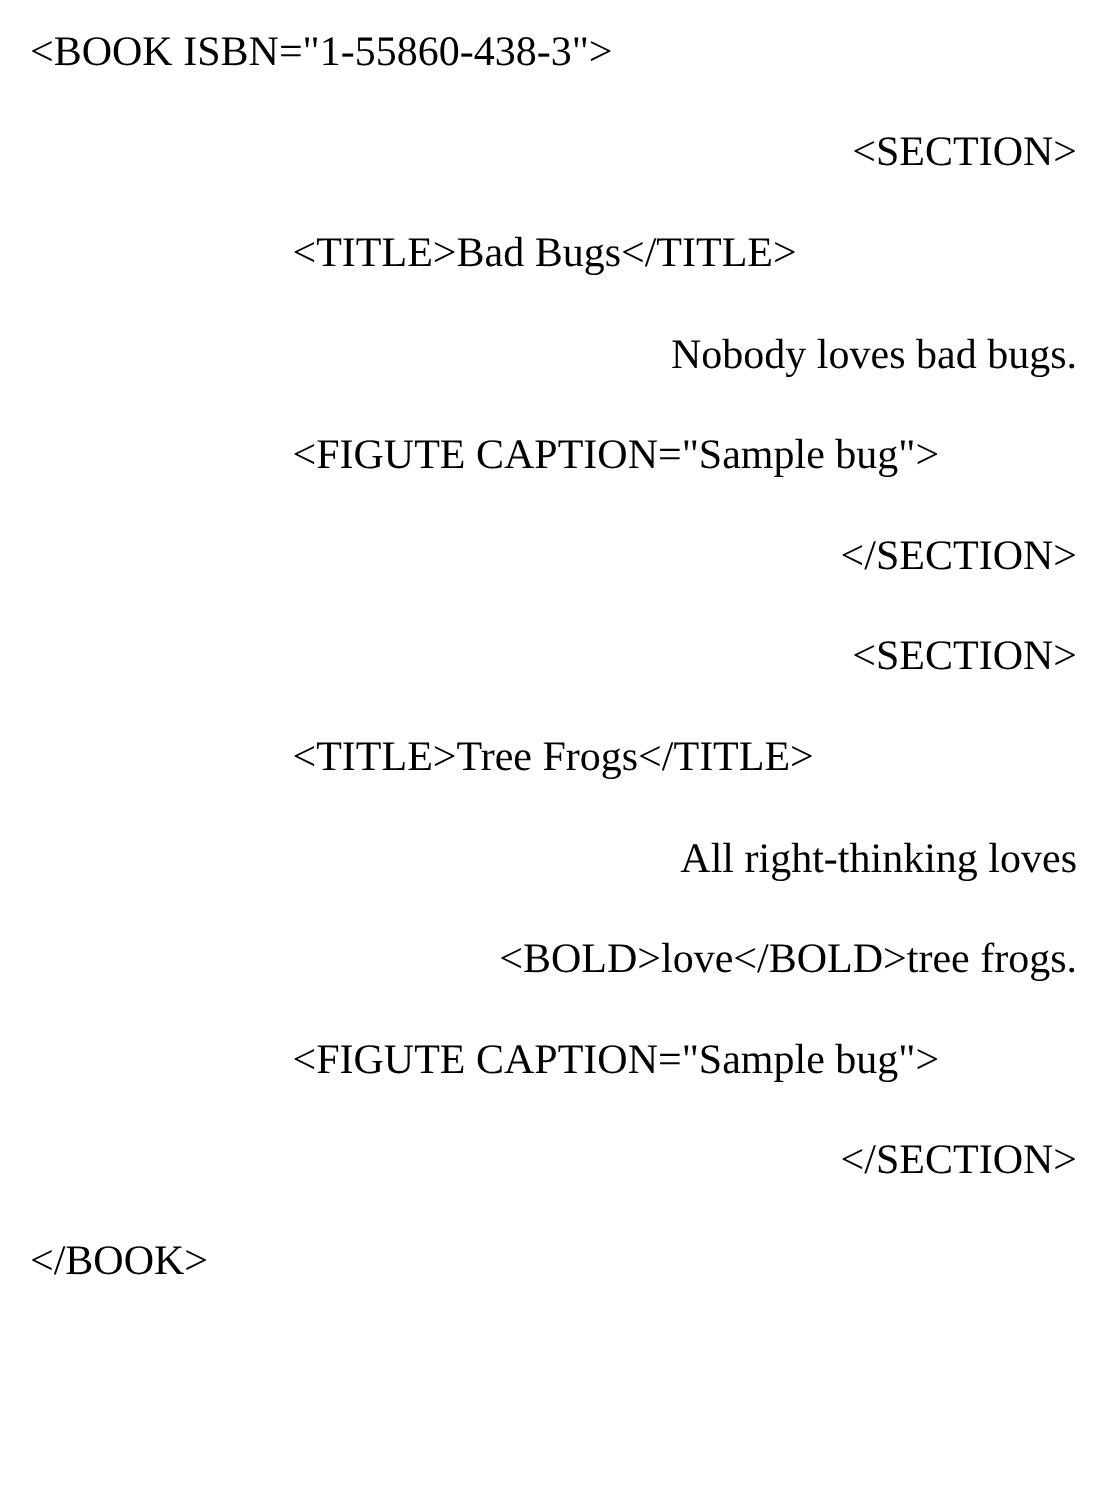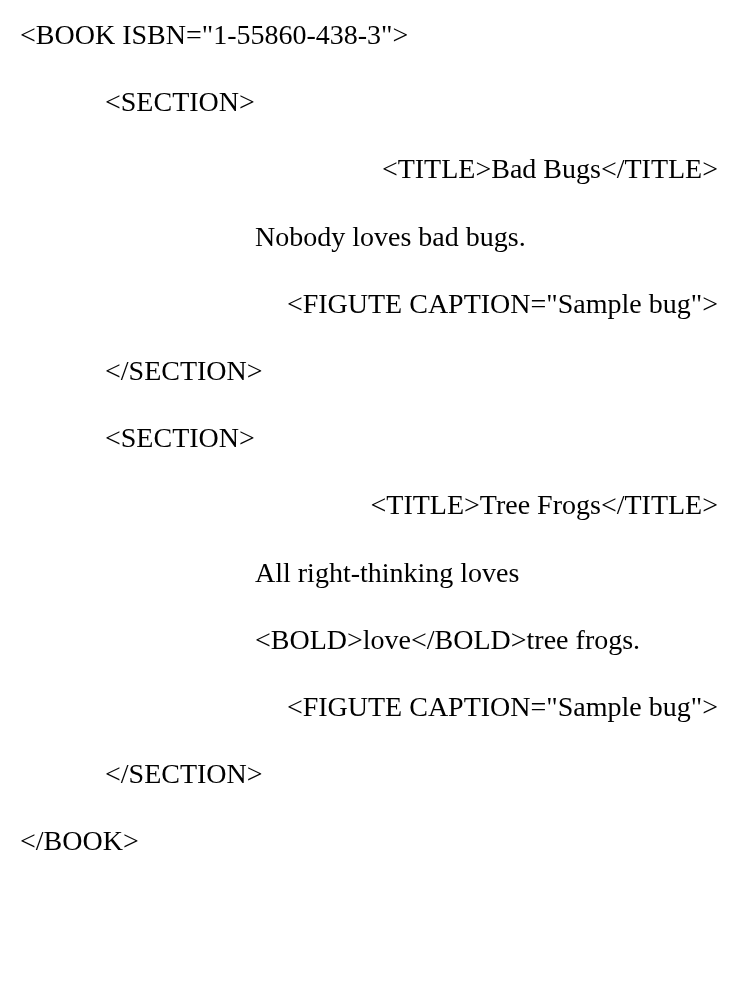--- a/index.html
+++ b/index.html
@@ -16,27 +16,28 @@
       color: #000000;
       padding: 15px 20px;
       line-height: 1.4;
     }
     .line {
       margin-bottom: 28px;
       white-space: nowrap;
     }
     .indent-1 {
       padding-left: 85px;
+      text-align: right;
     }
     .indent-2 {
       padding-left: 175px;
-      text-align: right;
     }
     .indent-3 {
       padding-left: 235px;
+      text-align: right;
     }
   </style>
 </head>
 <body>
 
 <div class="line">&lt;BOOK ISBN="1-55860-438-3"&gt;</div>
 <div class="line indent-1">&lt;SECTION&gt;</div>
 <div class="line indent-2">&lt;TITLE&gt;Bad Bugs&lt;/TITLE&gt;</div>
 <div class="line indent-3">Nobody loves bad bugs.</div>
 <div class="line indent-2">&lt;FIGUTE CAPTION="Sample bug"&gt;</div>

